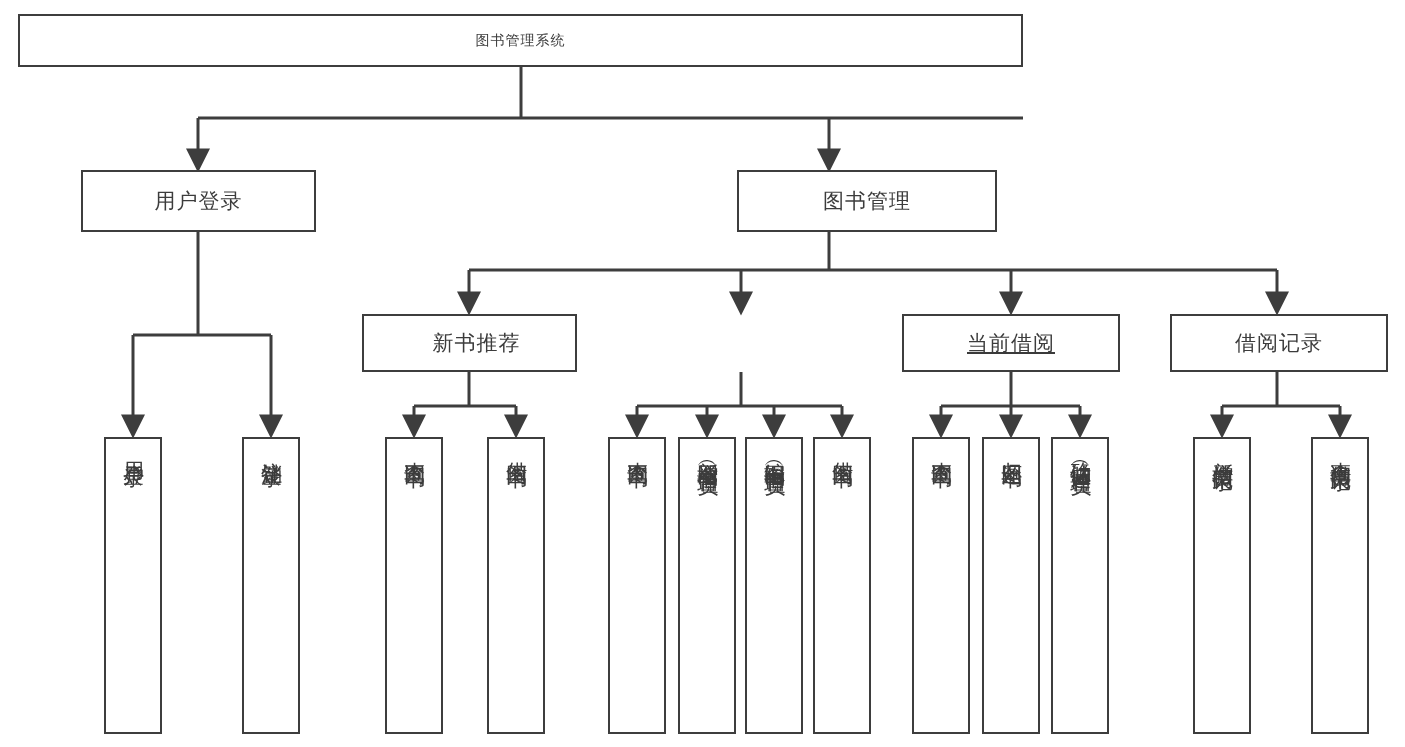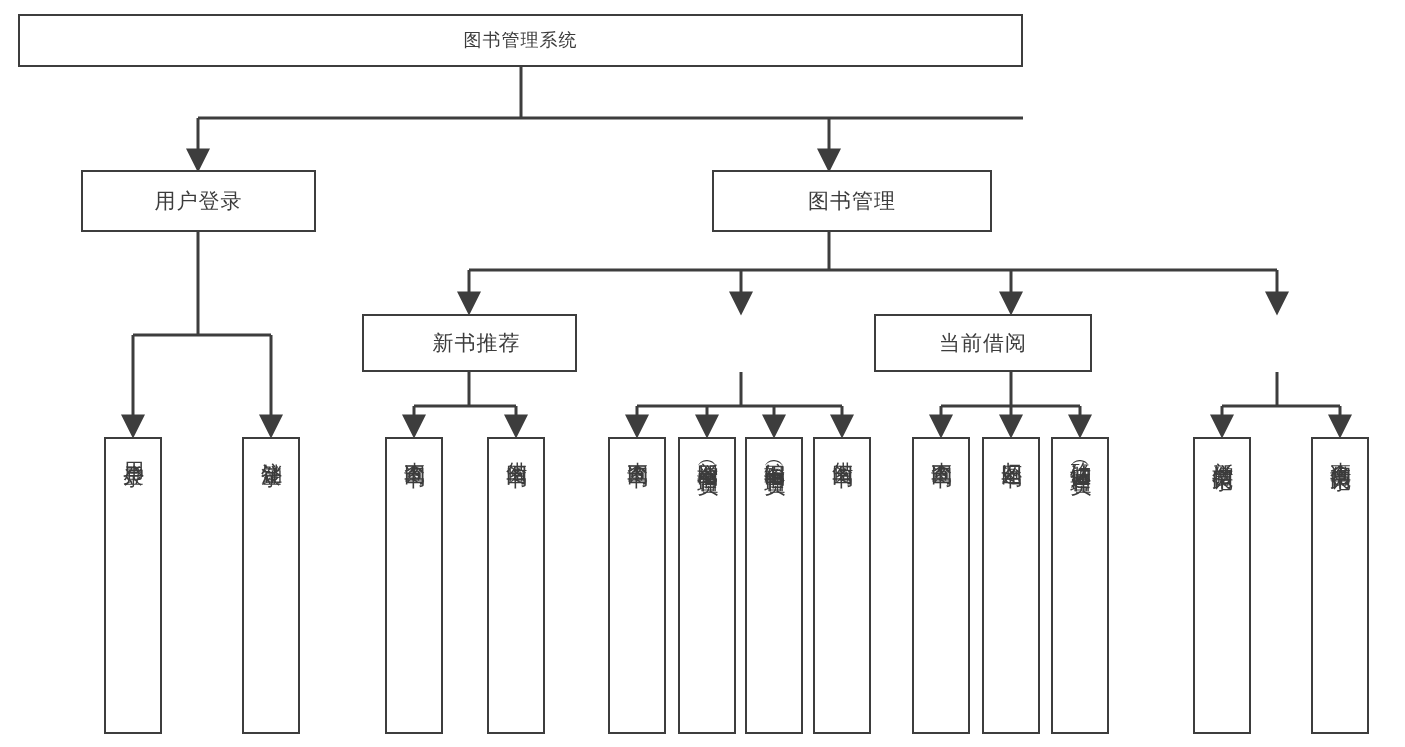--- a/index.html
+++ b/index.html
@@ -50,21 +50,21 @@
     padding-top:6px;
   }
   .node.v .label{
     writing-mode:vertical-rl;
     text-orientation:upright;
     font-size:21px;
     line-height:1.12;
     letter-spacing:2px;
     white-space:nowrap;
   }
-  .node.root .label{ font-size:18px; }
+  .node.root .label{ font-size:14px; }
   #watermark{
     position:absolute;
     right:8px;
     bottom:4px;
     font-size:17px;
     color:#c9c9c9;
     letter-spacing:0.5px;
     white-space:nowrap;
     user-select:none;
   }
@@ -125,29 +125,32 @@
     </g>
   </svg>
 
   <div class="node h root" style="left:18px;top:14px;width:1005px;height:53px;">
     <span class="label">图书管理系统</span>
   </div>
 
   <div class="node h" style="left:81px;top:170px;width:235px;height:62px;">
     <span class="label">用户登录</span>
   </div>
-  <div class="node h" style="left:712px;top:170px;width:280px;height:62px;">
+  <div class="node h" style="left:737px;top:170px;width:260px;height:62px;">
     <span class="label">图书管理</span>
   </div>
 
   <div class="node h" style="left:362px;top:314px;width:215px;height:58px;padding-left:14px;">
     <span class="label">新书推荐</span>
   </div>
-  <div class="node h" style="left:874px;top:314px;width:218px;height:58px;">
+  <div class="node h" style="left:902px;top:314px;width:218px;height:58px;text-decoration:underline;">
     <span class="label">当前借阅</span>
+  </div>
+  <div class="node h" style="left:1170px;top:314px;width:218px;height:58px;">
+    <span class="label">借阅记录</span>
   </div>
 
   <div class="node v" style="left:104px;top:437px;width:58px;height:297px;">
     <span class="label">用户登录</span>
   </div>
   <div class="node v" style="left:242px;top:437px;width:58px;height:297px;">
     <span class="label">注销登录</span>
   </div>
 
   <div class="node v" style="left:385px;top:437px;width:58px;height:297px;">

